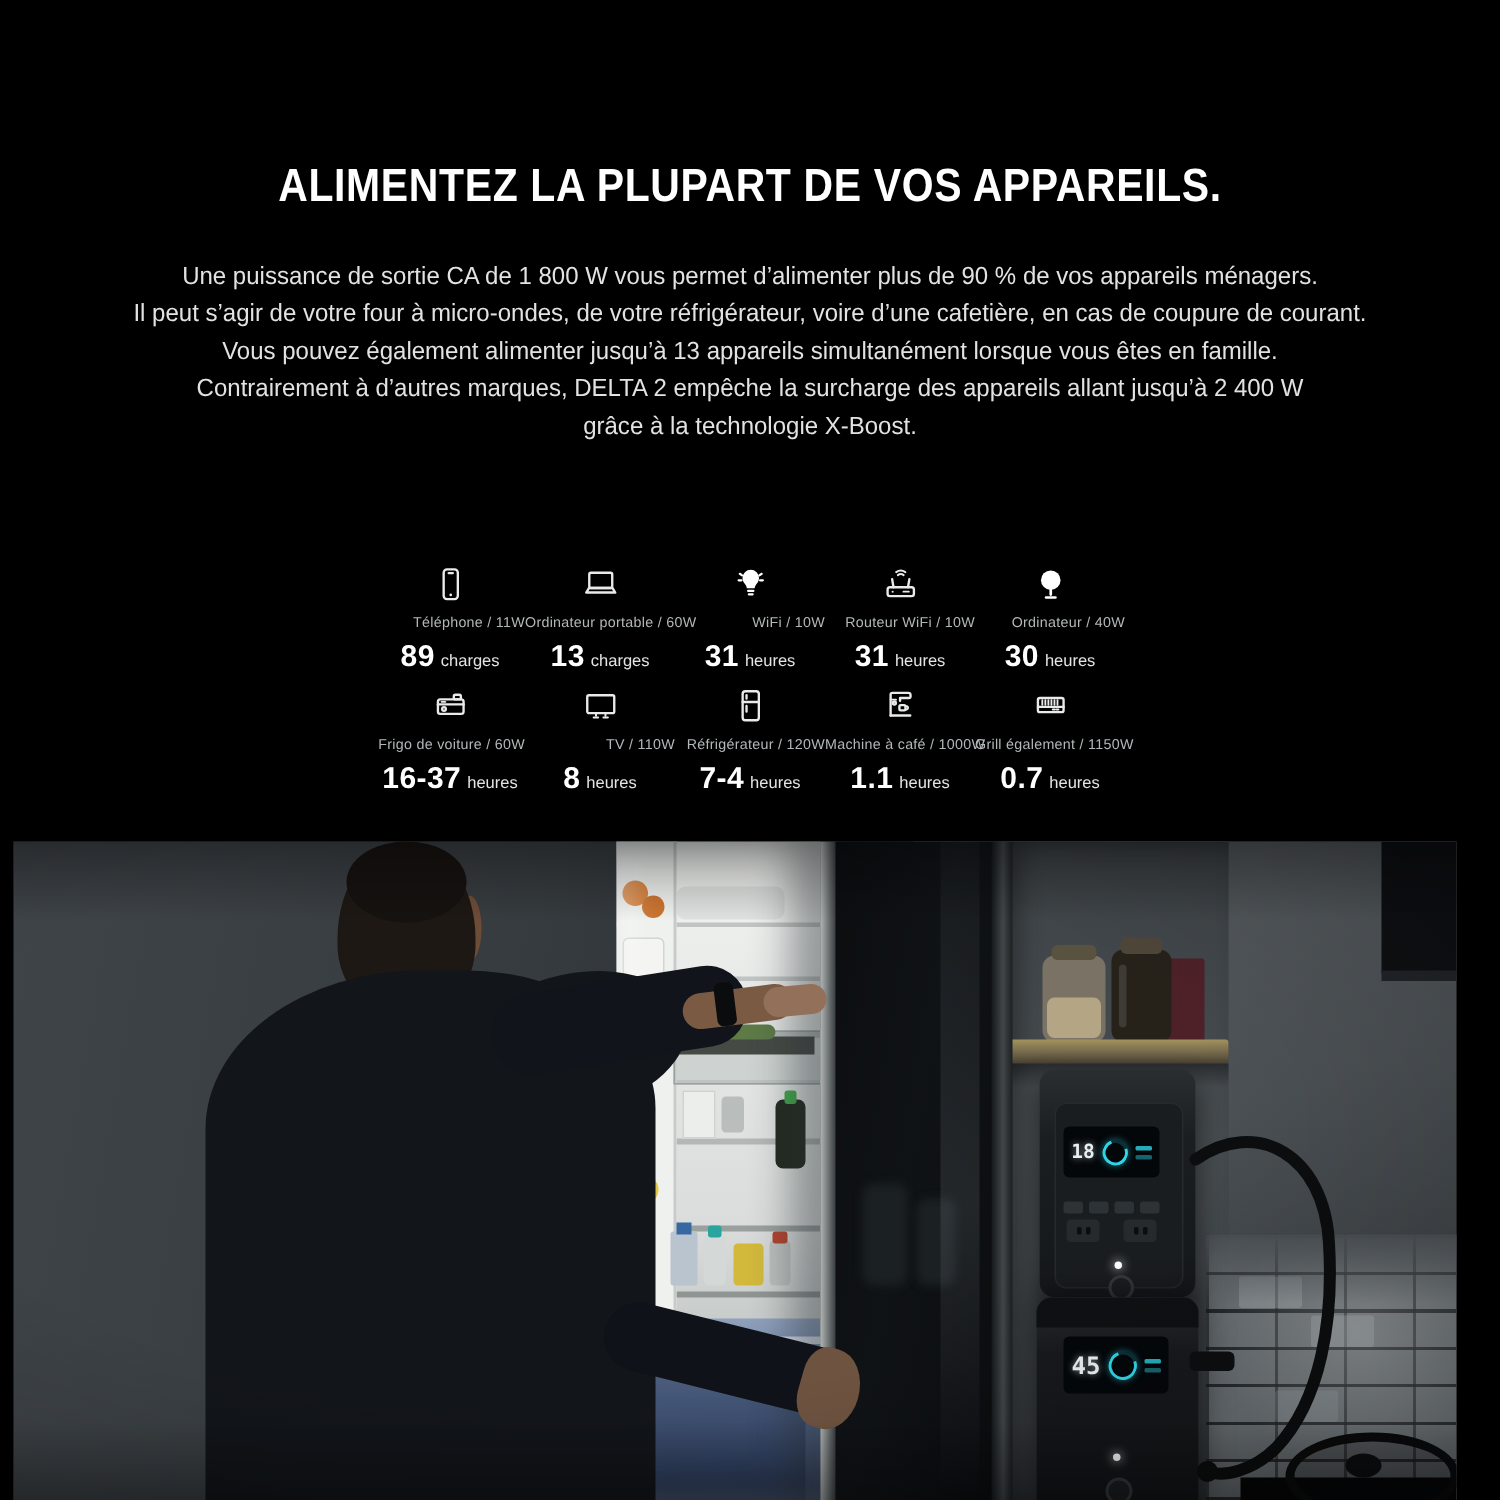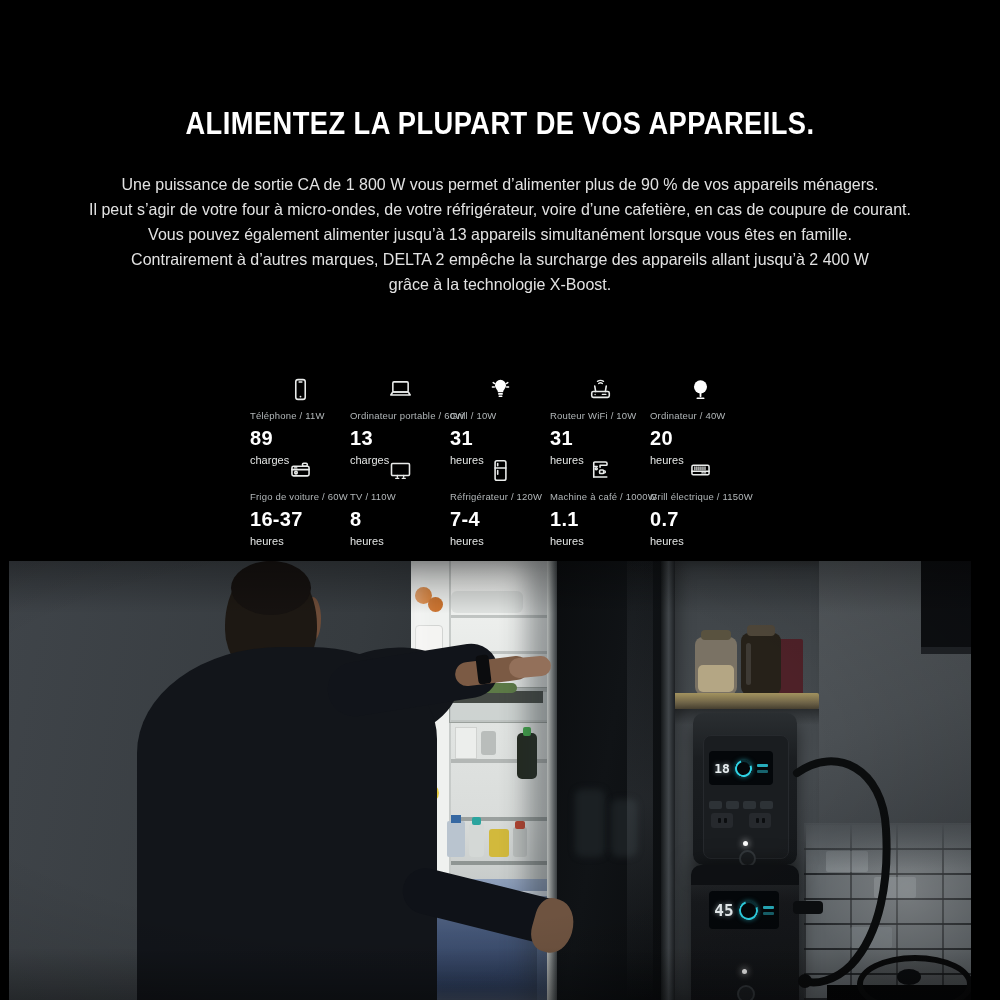--- a/index.html
+++ b/index.html
@@ -12,26 +12,26 @@
     transform:scaleX(.88);white-space:nowrap;}
   .intro{position:absolute;top:172px;left:0;width:1000px;text-align:center;
     color:#e2e2e2;font-size:16.5px;line-height:25px;transform:scaleX(.97);}
   .intro div{white-space:nowrap;}
 
   
   .grid{position:absolute;left:50%;transform:translateX(-50%);width:500px;
         display:flex;justify-content:space-between;}
   .grid.r1{top:369px;}
   .grid.r2{top:450px;}
-  .cell{width:100px;text-align:left;}
+  .cell{width:100px;text-align:right;}
   .cell .ic{height:34px;display:flex;align-items:flex-end;justify-content:center;}
   .cell svg{width:27px;height:27px;stroke:#e9ebea;fill:none;stroke-width:1.4;
             stroke-linecap:round;stroke-linejoin:round;}
   .cell .lb{margin-top:7px;font-size:9.5px;letter-spacing:.2px;color:#b2b7b9;white-space:nowrap;}
-  .cell .vr{margin-top:6px;display:flex;justify-content:center;align-items:baseline;gap:4px;flex-direction:column;}
+  .cell .vr{margin-top:6px;display:flex;justify-content:center;align-items:baseline;gap:4px;}
   .cell .vn{font-size:20px;font-weight:700;color:#fff;letter-spacing:.3px;}
   .cell .vu{font-size:11px;color:#e3e5e4;}
 
   
   .photo{position:absolute;left:9px;top:561px;width:962px;height:439px;overflow:hidden;
          background:linear-gradient(100deg,#3f4449 0%,#363b3f 35%,#2b2f33 55%,#33383c 100%);}
   .ph{position:absolute;}
 
   .rwall{left:600px;top:0;width:362px;height:439px;
     background:linear-gradient(160deg,#585d61 0%,#4b5054 45%,#303438 100%);}
@@ -194,21 +194,21 @@
   </div>
   <div class="cell">
     <div class="ic">
       <svg viewBox="0 0 24 24">
           <path fill="#fff" stroke="none" d="M12 3.4a4.9 4.9 0 0 1 4.9 4.9c0 1.9-1 3-1.7 3.9-.5.6-.8 1.3-.9 2.2h-4.6c-.1-.9-.4-1.6-.9-2.2-.7-.9-1.7-2-1.7-3.9A4.9 4.9 0 0 1 12 3.4z"></path>
           <rect x="9.8" y="15.2" width="4.4" height="1.4" rx=".7" fill="#fff" stroke="none"></rect>
           <rect x="10.2" y="17.3" width="3.6" height="1.3" rx=".65" fill="#fff" stroke="none"></rect>
           <path d="M5.5 5.8l1.4.9M4.8 9.7h1.7M18.5 5.8l-1.4.9M19.2 9.7h-1.7" stroke="#fff" stroke-width="1.3"></path>
         </svg>
     </div>
-    <div class="lb">Grill / 10W</div>
+    <div class="lb">WiFi / 10W</div>
     <div class="vr">
         <span class="vn">31</span>
         <span class="vu">heures</span>
       </div>
   </div>
   <div class="cell">
     <div class="ic">
       <svg viewBox="0 0 24 24">
           <rect x="4.2" y="13.8" width="15.6" height="5.2" rx="1.4"></rect>
           <path d="M7.7 13.8L6.9 9M16.3 13.8l.8-4.8"></path>
@@ -226,21 +226,21 @@
   <div class="cell">
     <div class="ic">
       <svg viewBox="0 0 24 24">
           <circle cx="12" cy="9.6" r="5.8" fill="#fff" stroke="none"></circle>
           <path d="M12 15.4v2.7" stroke="#fff" stroke-width="1.6"></path>
           <path d="M9.2 19.8h5.6" stroke="#fff" stroke-width="1.5"></path>
         </svg>
     </div>
     <div class="lb">Ordinateur / 40W</div>
     <div class="vr">
-        <span class="vn">20</span>
+        <span class="vn">30</span>
         <span class="vu">heures</span>
       </div>
   </div>
 </div>
 
 <div class="grid r2">
   <div class="cell">
     <div class="ic">
       <svg viewBox="0 0 24 24">
           <rect x="4.4" y="8.2" width="15.2" height="8.6" rx="1.4"></rect>
@@ -301,21 +301,21 @@
   </div>
   <div class="cell">
     <div class="ic">
       <svg viewBox="0 0 24 24">
           <rect x="4.4" y="7.4" width="15.2" height="8.4" rx="1.2"></rect>
           <path d="M4.4 12.7h15.2"></path>
           <path d="M7 8.7v2.7M8.8 8.7v2.7M10.6 8.7v2.7M12.4 8.7v2.7M14.2 8.7v2.7M16 8.7v2.7" stroke-width="1.1"></path>
           <path d="M13.2 14.2h1.2M15.4 14.2h1.2" stroke-width="1.1"></path>
         </svg>
     </div>
-    <div class="lb">Grill électrique / 1150W</div>
+    <div class="lb">Grill également / 1150W</div>
     <div class="vr">
         <span class="vn">0.7</span>
         <span class="vu">heures</span>
       </div>
   </div>
 </div>
 
 <div class="photo">
 
   <div class="ph rwall"></div>

